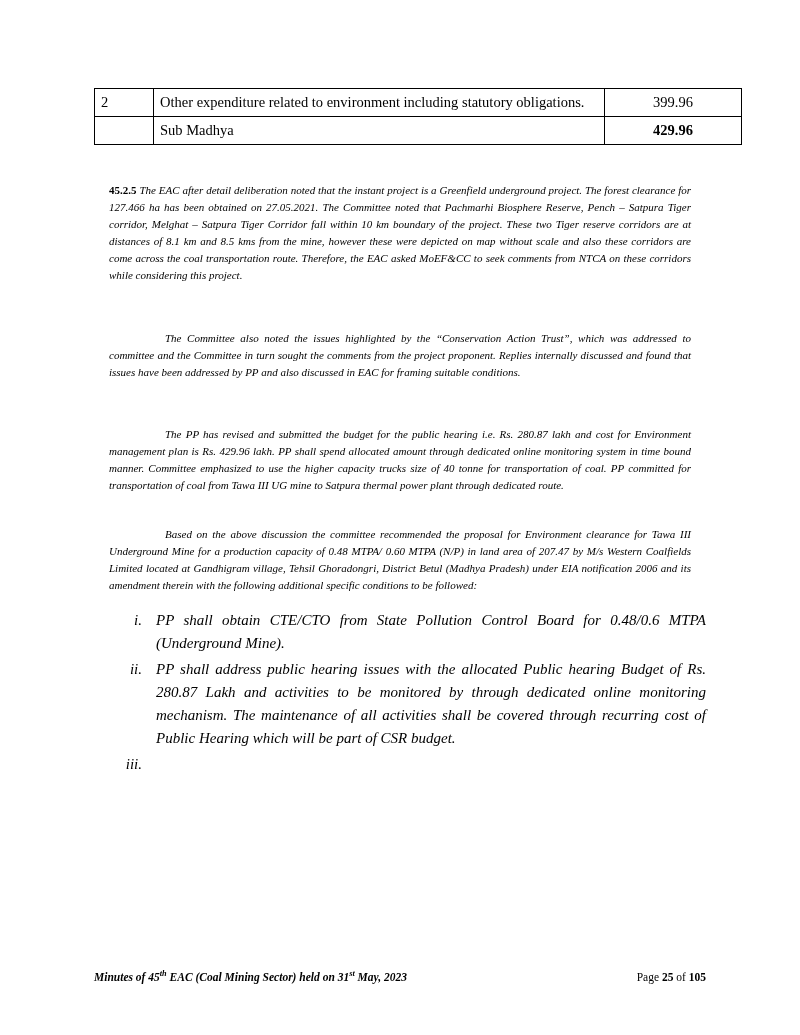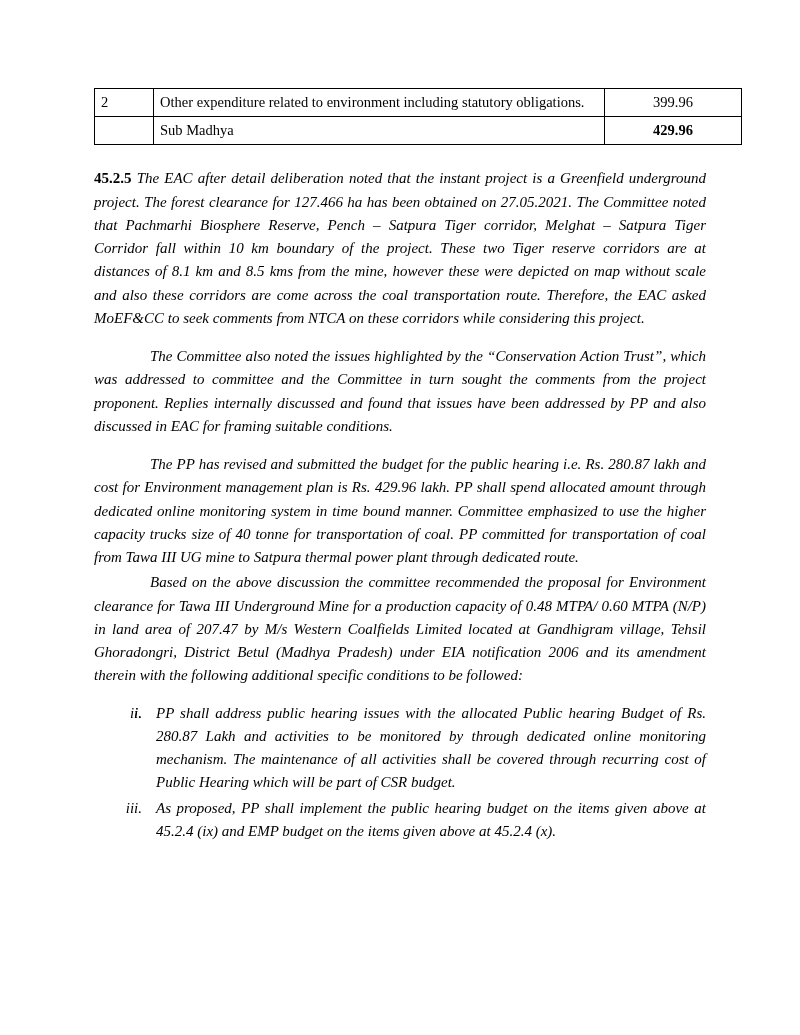--- a/index.html
+++ b/index.html
@@ -49,25 +49,25 @@
   }
   td.bold {
     font-weight: bold;
     margin-top: 12px;
   }
   .row-subtotal td {
     padding-top: 5px;
     padding-bottom: 6px;
   }
   p.para {
-    font-size: 15px;
+    font-size: 11px;
     line-height: 1.55;
     text-align: justify;
     font-style: italic;
-    margin: 0;
+    margin: 15px;
   }
   .gap-after-table { height: 22px; }
   .gap { height: 15px; }
   .small-gap { height: 2px; }
   .indent { text-indent: 56px; }
   .bold-run { font-weight: normal; font-style: italic; }
   .bold-num { font-weight: bold; font-style: normal; }
   ol.conditions {
     margin: 14px 0 0 0;
     padding: 0 0 0 0;
@@ -141,25 +141,29 @@
 
   <p class="para indent">The PP has revised and submitted the budget for the public hearing i.e. Rs.  280.87 lakh and cost for Environment management plan is Rs. 429.96 lakh. PP shall spend allocated amount through dedicated online monitoring system in time bound manner. Committee emphasized to use the higher capacity trucks size of 40 tonne for transportation of coal. PP committed for transportation of coal from Tawa III UG mine to Satpura thermal power plant through dedicated route.</p>
 
   <div class="small-gap"></div>
 
   <p class="para indent"><span>Based on the above discussion the committee </span><span class="bold-run">recommended</span><span> the proposal for Environment clearance for Tawa III Underground Mine for a production capacity of 0.48 MTPA/ 0.60 MTPA (N/P) in land area of 207.47 by M/s Western Coalfields Limited located at Gandhigram village, Tehsil Ghoradongri, District Betul (Madhya Pradesh) under EIA notification 2006 and its amendment therein with the following additional specific conditions to be followed:</span></p>
 
   <ol class="conditions">
     <li>
       <span class="marker">i.</span>
+      <span>PP shall obtain CTE/CTO from State Pollution Control Board for 0.48/0.6 MTPA (Underground Mine).</span>
     </li>
     <li>
       <span class="marker">ii.</span>
       <span>PP shall address public hearing issues with the allocated Public hearing Budget of Rs. 280.87 Lakh and activities to be monitored by through dedicated online monitoring mechanism. The maintenance of all activities shall be covered through recurring cost of Public Hearing which will be part of CSR budget.</span>
     </li>
     <li>
       <span class="marker">iii.</span>
-      <span>As proposed, PP shall implement the public hearing budget on the items given above at 45.2.4 (ix) and EMP budget on the items given above at 45.2.4 (x).</span>
     </li>
   </ol>
 
+  <div class="footer">
+    <div class="left"><span>Minutes of 45</span><sup>th</sup><span> EAC (Coal Mining Sector) held on 31</span><sup>st</sup><span> May, 2023</span></div>
+    <div class="right"><span>Page </span><b>25</b><span> of </span><b>105</b></div>
+  </div>
 
 </div>
 
 </body></html>

